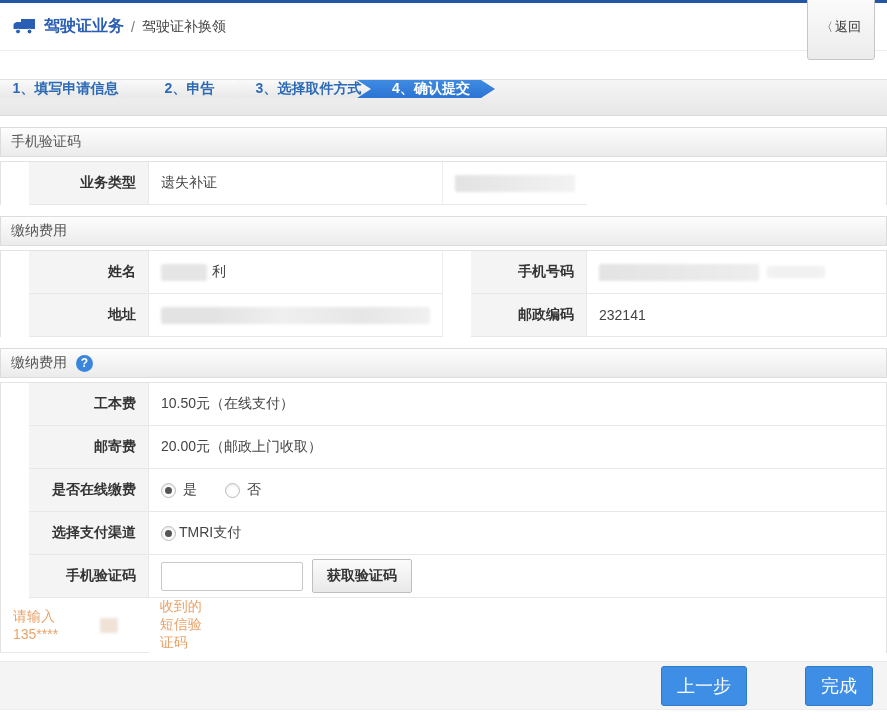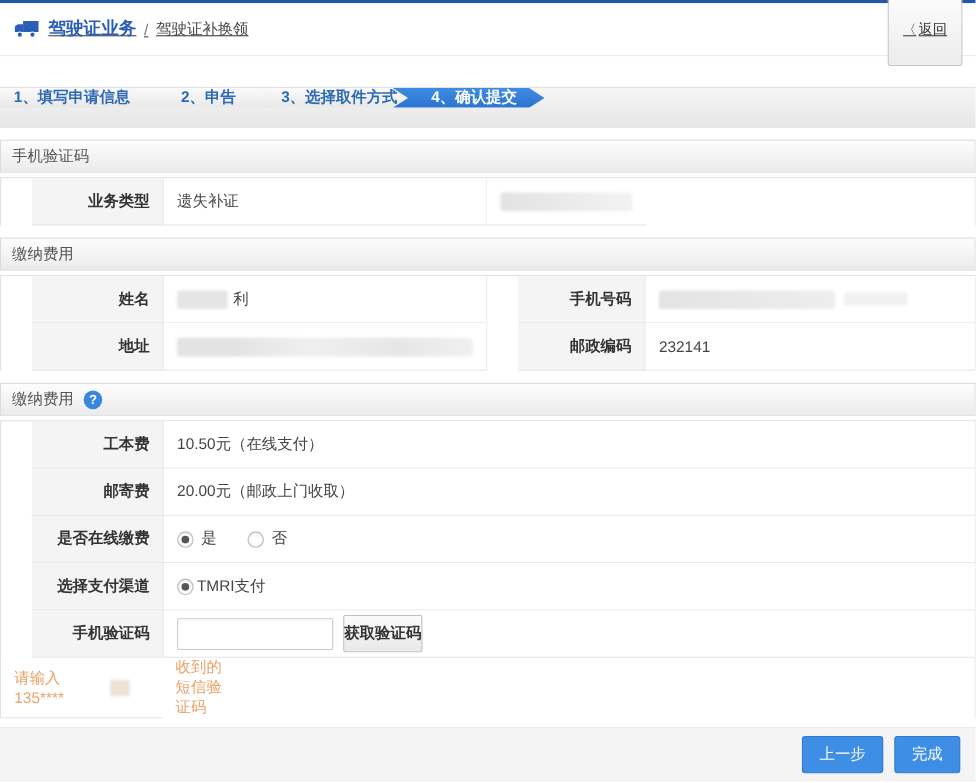--- a/index.html
+++ b/index.html
@@ -15,21 +15,20 @@
   .topline { height: 3px; background: #2456a5; }
 
   
   .header {
     height: 48px;
     display: flex;
     align-items: center;
     padding: 0 12px;
     border-bottom: 1px solid #ececec;
     background: #fff;
-    text-decoration: underline;
   }
   .truck { margin-right: 8px; display: flex; align-items: center; }
   .header-title { color: #2a5db4; font-size: 16px; font-weight: bold; }
   .header-sep { color: #777; font-size: 14px; margin: 0 7px; }
   .header-sub { color: #444; font-size: 14px; }
   .back-btn {
     margin-left: auto;
     background: linear-gradient(#fcfcfc, #ececec);
     border: 1px solid #c6c6c6;
     border-radius: 3px;
@@ -174,21 +173,21 @@
     border-radius: 2px;
     font-size: 14px;
     padding: 0 6px;
     font-family: inherit;
   }
   .code-btn {
     margin-left: 9px;
     background: linear-gradient(#fbfbfb, #e9e9e9);
     border: 1px solid #bfbfbf;
     border-radius: 2px;
-    padding: 7px 0;
+    padding: 7px 14px;
     font-size: 14px;
     font-weight: bold;
     color: #333;
     cursor: pointer;
     font-family: inherit;
   }
   .hint { color: #e9a268; font-size: 14px; display: inline-flex; align-items: center; gap: 40px; }
 
   
   .footer {
@@ -200,25 +199,26 @@
     display: flex;
     align-items: center;
     justify-content: flex-end;
     padding-right: 14px;
     gap: 10px;
   }
   .btn-blue {
     background: #3e8ee6;
     border: 1px solid #3079cc;
     color: #fff;
-    font-size: 14px;
+    font-size: 18px;
     padding: 7px 15px;
     border-radius: 3px;
     cursor: pointer;
     font-family: inherit;
+    margin-left: 48px;
   }
 </style>
 </head>
 <body>
 
 <div class="topline"></div>
 
 <header class="header">
   <span class="truck">
     <svg width="24" height="17" viewBox="0 0 24 17">

